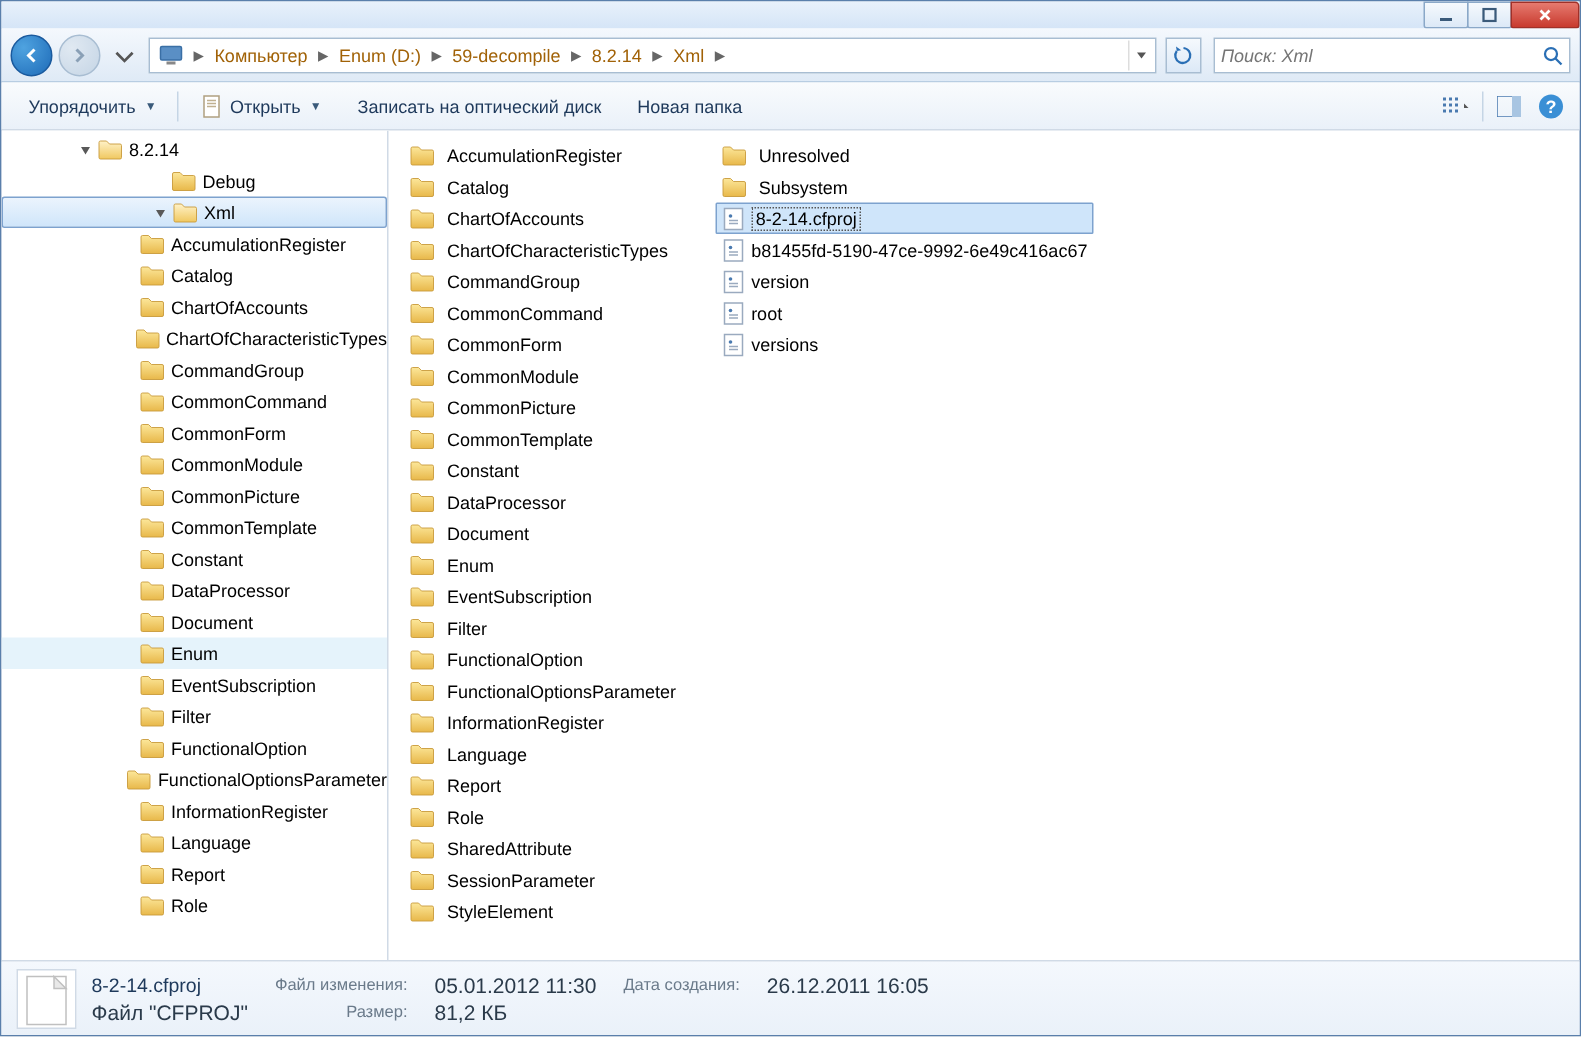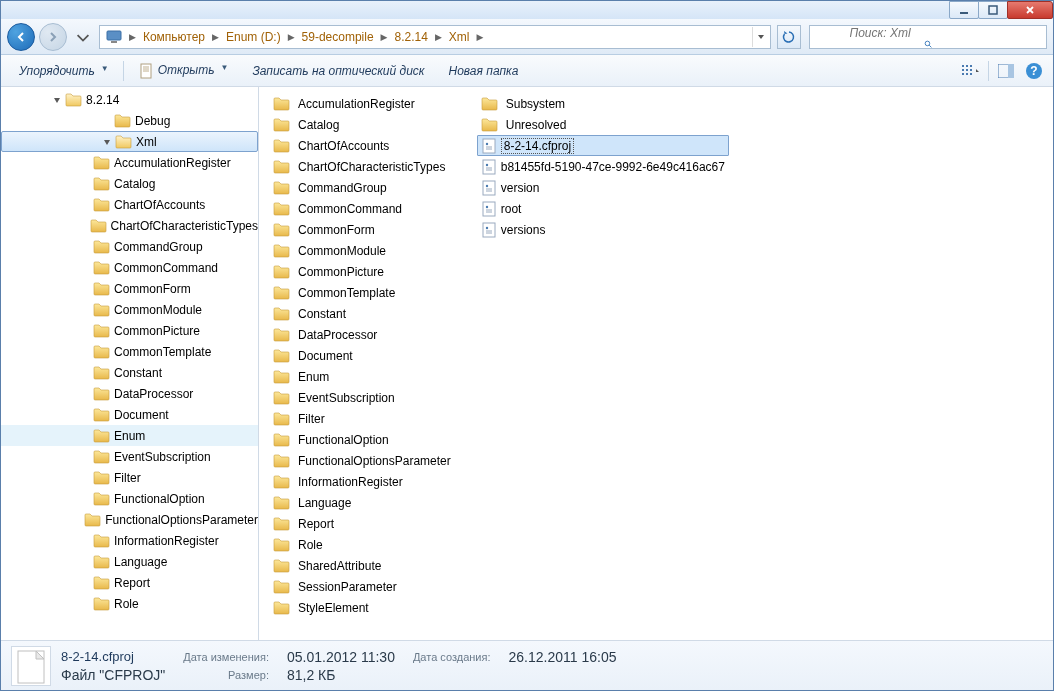--- a/index.html
+++ b/index.html
@@ -19,27 +19,27 @@
 .nav-back { background: radial-gradient(circle at 30% 30%, #4fa3e0, #1e6bb8); border:1px solid #1a5a9e; }
 .nav-fwd { background: radial-gradient(circle at 30% 30%, #e0e9f2, #c5d5e5); border:1px solid #a8bdd2; }
 .nav-back svg, .nav-fwd svg { width:14px; height:14px; }
 .crumb-wrap { flex:1; height:24px; background:#fff; border:1px solid #a8bdd2; display:flex; align-items:center; padding:0 2px; }
 .crumb-icon { width:18px; height:18px; margin:0 3px; }
 .crumb { padding: 2px 4px; color:#a16207; cursor:default; display:flex; align-items:center; gap:2px;text-align:right;}
 .crumb-sep { color:#666; font-size:9px; padding:0 3px;}
 .crumb-end { margin-left:auto; display:flex; align-items:center; }
 .crumb-drop { width:16px; height:20px; display:flex; align-items:center; justify-content:center; border-left:1px solid #ddd;}
 .refresh-btn { width:24px; height:24px; background:linear-gradient(to bottom,#f5f9fd,#dce9f7); border:1px solid #a8bdd2; display:flex; align-items:center; justify-content:center; margin-left:2px;}
-.search-wrap { width:238px; height:24px; background:#fff; border:1px solid #a8bdd2; display:flex; align-items:center; padding:0 4px; margin-left:4px;flex-direction:column;}
+.search-wrap { width:238px; height:24px; background:#fff; border:1px solid #a8bdd2; display:flex; align-items:center; padding:0 4px; margin-left:4px;}
 .search-wrap input { border:none; outline:none; flex:1; font-style:italic; color:#888; }
 .search-icon { width:14px; height:14px; fill:#2a6fb5; }
 
 
 .toolbar { height: 32px; background: linear-gradient(to bottom,#f9fbfd,#eaf1f9); display:flex; align-items:center; padding:0 8px; gap:4px; border-bottom:1px solid #d0dae6;}
-.tool-item { padding:4px 10px; color:#1e395b; cursor:default; display:flex; gap:4px;font-style:italic;}
+.tool-item { padding:4px 10px; color:#1e395b; cursor:default; display:flex; align-items:center; gap:4px;}
 .tool-drop { font-size:8px; color:#3a5a7a; margin-left:2px;}
 .tool-right { margin-left:auto; display:flex; align-items:center; gap:6px;}
 .tool-ico { width:22px; height:22px; display:flex; align-items:center; justify-content:center; cursor:default;}
 .tool-sep-v { width:1px; height:20px; background:#c5d5e5;}
 
 
 .body { flex:1; display:flex; overflow:hidden; }
 
 
 .tree { width:258px; border-right:1px solid #d0dae6; overflow-y:scroll; overflow-x:hidden; padding-top:2px; background:#fff;}
@@ -550,27 +550,27 @@
               <path d="M1 3 L1 13 Q1 14 2 14 L15 14 Q16 14 16 13 L16 5 Q16 4 15 4 L8 4 L6 2 L2 2 Q1 2 1 3 Z" fill="url(#fg)" stroke="#c89a3a" stroke-width="0.6"></path>
             </svg>
             <span class="file-label">StyleElement</span>
           </div>
         </div>
      <div class="file-col" id="col2">
           <div class="file-item">
             <svg class="tree-folder" viewBox="0 0 17 15">
               <path d="M1 3 L1 13 Q1 14 2 14 L15 14 Q16 14 16 13 L16 5 Q16 4 15 4 L8 4 L6 2 L2 2 Q1 2 1 3 Z" fill="url(#fg)" stroke="#c89a3a" stroke-width="0.6"></path>
             </svg>
+            <span class="file-label">Unresolved</span>
+          </div>
+          <div class="file-item">
+            <svg class="tree-folder" viewBox="0 0 17 15">
+              <path d="M1 3 L1 13 Q1 14 2 14 L15 14 Q16 14 16 13 L16 5 Q16 4 15 4 L8 4 L6 2 L2 2 Q1 2 1 3 Z" fill="url(#fg)" stroke="#c89a3a" stroke-width="0.6"></path>
+            </svg>
             <span class="file-label">Subsystem</span>
-          </div>
-          <div class="file-item">
-            <svg class="tree-folder" viewBox="0 0 17 15">
-              <path d="M1 3 L1 13 Q1 14 2 14 L15 14 Q16 14 16 13 L16 5 Q16 4 15 4 L8 4 L6 2 L2 2 Q1 2 1 3 Z" fill="url(#fg)" stroke="#c89a3a" stroke-width="0.6"></path>
-            </svg>
-            <span class="file-label">Unresolved</span>
           </div>
           <div class="file-item selected">
             <svg class="file-doc" viewBox="0 0 16 16">
               <rect x="2" y="1" width="12" height="14" fill="#fff" stroke="#9aaabf"></rect>
               <circle cx="6" cy="6" r="1.2" fill="#4a7ab0"></circle>
               <path d="M5 9h6M5 11h6" stroke="#9aaabf"></path>
             </svg>
             <span class="file-label">8-2-14.cfproj</span>
           </div>
           <div class="file-item">
@@ -611,21 +611,21 @@
 
  <div class="details">
    <div class="det-icon">
      <svg width="30" height="36" viewBox="0 0 30 36">
           <rect x="2" y="2" width="26" height="32" fill="#fff" stroke="#c0c0c0"></rect>
           <path d="M20 2 L28 10 L20 10 Z" fill="#e8e8e8" stroke="#c0c0c0"></path>
         </svg>
    </div>
    <div class="det-txt">
      <span class="det-name">8-2-14.cfproj</span>
-     <span class="det-lbl">Дата изменения:</span>
+     <span class="det-lbl">Файл изменения:</span>
      <span class="det-val">05.01.2012 11:30</span>
      <span class="det-lbl">Дата создания:</span>
      <span class="det-val">26.12.2011 16:05</span>
      <span class="det-val">Файл "CFPROJ"</span>
      <span class="det-lbl">Размер:</span>
      <span class="det-val">81,2 КБ</span>
      <span></span>
         <span></span>
    </div>
  </div>

